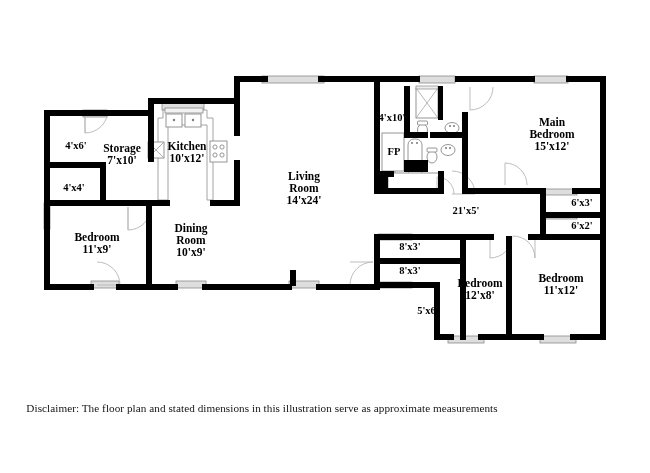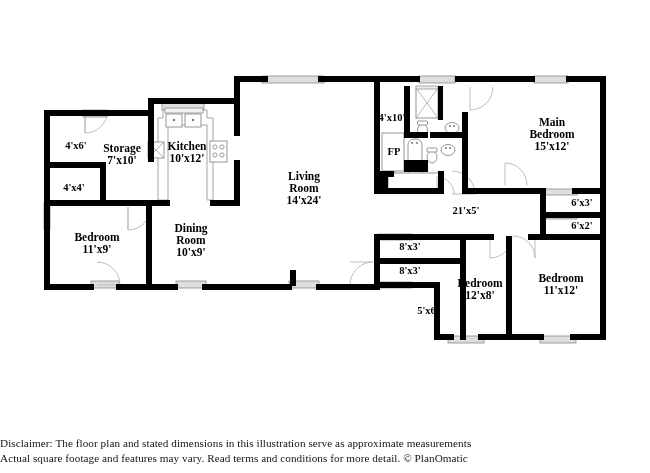--- a/index.html
+++ b/index.html
@@ -9,21 +9,22 @@
     font-family:"Liberation Serif", serif;
     overflow:hidden;
     position:relative;
   }
   #plan-wrap{
     position:absolute;left:0;top:0;width:650px;height:473px;
   }
   #floorplan-svg{display:block;}
   .disclaimer{
     position:absolute;
-    left:0;top:436px;width:524px;
+    left:0;top:401px;width:524px;
+    text-align:center;
     font-family:"Liberation Serif", serif;
     font-size:11.2px;
     line-height:15px;
     color:#141414;
     letter-spacing:0.05px;
   }
   .disclaimer div{white-space:nowrap;}
   .room-label{
     font-family:"Liberation Serif", serif;
     font-weight:bold;
@@ -265,16 +266,15 @@
       <text class="room-label" x="480" y="287" font-size="11.5">Bedroom</text>
       <text class="room-label" x="480" y="299" font-size="11.5">12'x8'</text>
 
       <text class="room-label" x="561" y="282" font-size="11.5">Bedroom</text>
       <text class="room-label" x="561" y="294" font-size="11.5">11'x12'</text>
     </g>
   </svg>
 
   <div class="disclaimer">
     <div>Disclaimer: The floor plan and stated dimensions in this illustration serve as approximate measurements</div>
-    <div>Actual square footage and features may vary. Read terms and conditions for more detail. © PlanOmatic</div>
   </div>
 
 </div>
 
 </body></html>

